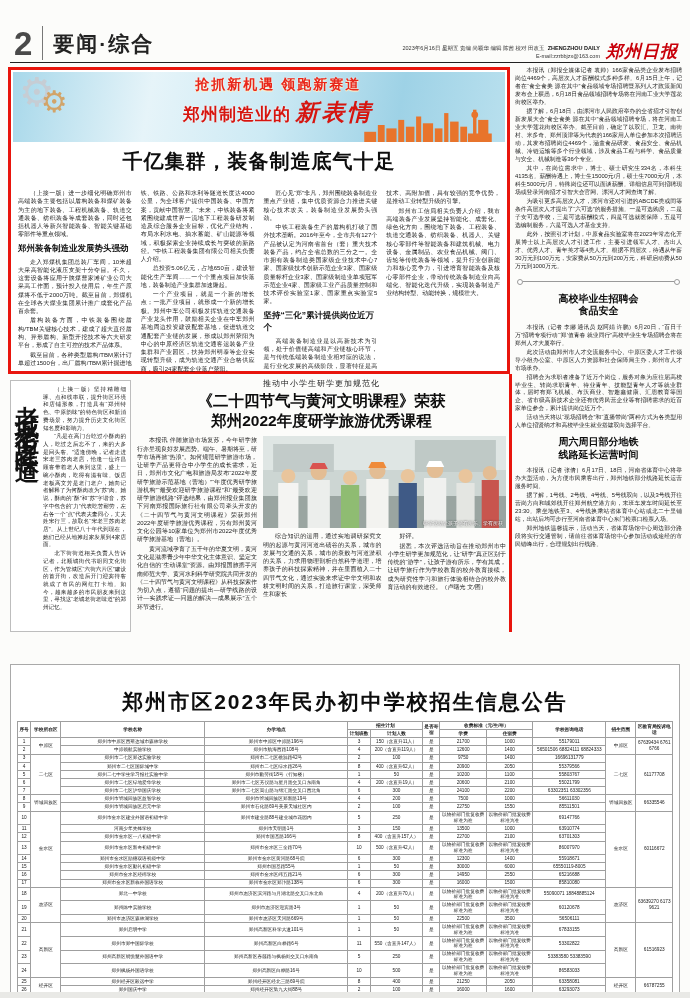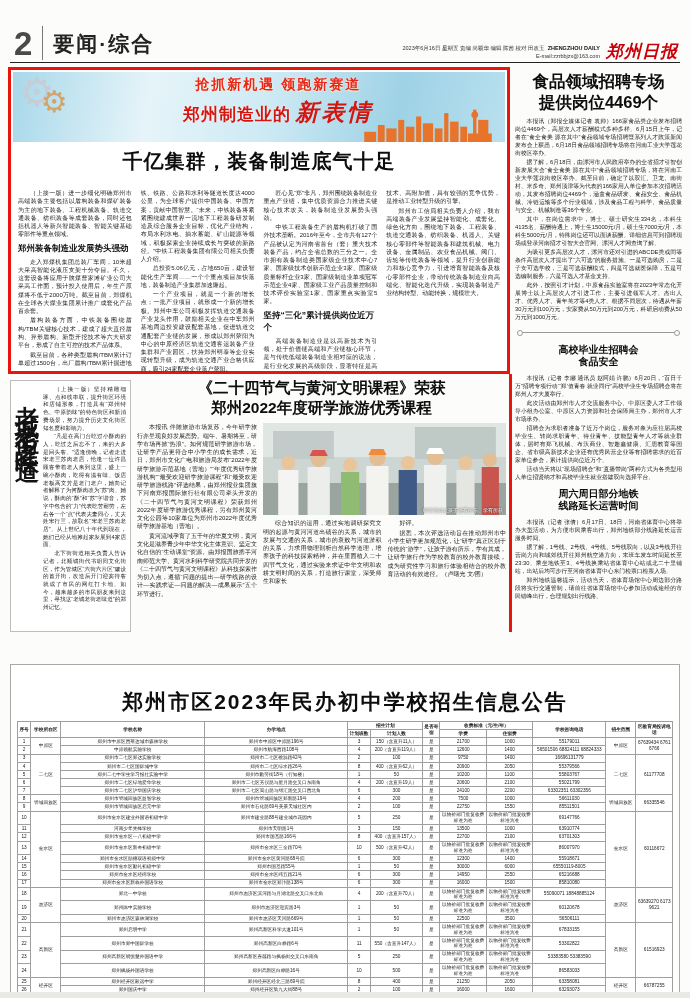--- a/index.html
+++ b/index.html
@@ -132,24 +132,20 @@
         <div class="subhead">坚持“三化”累计提供岗位近万个</div>
         <p class="para">高端装备制造业是以高新技术为引领，处于价值链高端和产业链核心环节，是与传统低端装备制造业相对应的说法，是行业化发展的高级阶段，显著特征是高技术、高附加值，具有较强的竞争优势，是推动工业转型升级的引擎。</p>
         <p class="para">郑州市工信局相关负责人介绍，我市高端装备产业发展坚持智能化、成套化、绿色化方向，围绕地下装备、工程装备、轨道交通装备、纺织装备、机器人、关键核心零部件等智能装备和建筑机械、电力设备、金属制品、农业食品机械、阀门、齿轮等传统装备等领域，提升行业创新能力和核心竞争力，引进培育智能装备及核心零部件企业，带动传统装备制造业向高端化、智能化迭代升级，实现装备制造产业结构转型、动能转换，规模壮大。</p>
       </div>
   </div>
 
   <div class="red-vline"></div>
 
   <div class="rightcol">
     <div class="r-art">
-      <div class="r-head">
-        <span>食品领域招聘专场</span><br>
-        <span>提供岗位4469个</span>
-      </div>
       <div>
           <p class="para">本报讯（郑报全媒体记者 袁帅）166家食品类企业发布招聘岗位4469个，高层次人才薪酬模式多种多样。6月15日上午，记者在“食全食美 源在其中”食品领域专场招聘暨系列人才政策新闻发布会上获悉，6月18日食品领域招聘专场将在河南工业大学莲花街校区举办。</p>
           <p class="para">据了解，6月18日，由漯河市人民政府举办的全省招才引智创新发展大会“食全食美 源在其中”食品领域招聘专场，将在河南工业大学莲花街校区举办。截至目前，确定了以双汇、卫龙、南街村、米多奇、郑州顶津等为代表的166家用人单位参加本次招聘活动，其发布招聘岗位4469个，涵盖食品研发、食品安全、食品机械、冷链运输等多个行业领域，涉及食品工程与科学、食品质量与安全、机械制造等36个专业。</p>
           <p class="para">其中，在岗位需求中，博士、硕士研究生334名，本科生4135名。薪酬待遇上，博士生15000元/月，硕士生7000元/月，本科生5000元/月，特殊岗位还可以面谈薪酬。详细信息可到招聘现场或登录河南招才引智大会官网、漯河人才网查询了解。</p>
           <p class="para">为吸引更多高层次人才，漯河市还对引进的ABCDE类或同等条件高层次人才提出了“六可选”的服务措施。一是可选购房，二是子女可选学校，三是可选薪酬模式，四是可选就医保障，五是可选编制服务，六是可选人才基金支持。</p>
           <p class="para">此外，按照引才计划，中原食品实验室将在2023年常态化开展博士以上高层次人才引进工作，主要引进领军人才、杰出人才、优秀人才、青年英才等4类人才。根据不同层次，待遇从年薪30万元到100万元，安家费从50万元到200万元，科研启动费从50万元到1000万元。</p>
         </div>
     </div>
     <div class="dot-divider">
         <span class="dot"></span>
@@ -184,20 +180,21 @@
   <div class="oldtown">
     <div class="oldtown-title">老城老街老味道</div>
     <div class="oldtown-body">
         <p class="para">（上接一版）坚持精雕细琢、点和线串联，提升街区环境和店铺形象，打造具有“郑州特色、中原韵味”的特色街区和新消费场景，努力提升历史文化街区知名度和影响力。</p>
         <p class="para">“凡是在高门台吃过小酥肉的人，吃过之后忘不了，来的大多是回头客。”适逢傍晚，记者走进宋老三苏肉老店，恰逢一位许昌顾客带着老人来到这里，盛上一碗小酥肉，吃得有滋有味。饭店老板高文芳是老门老户，她向记者解释了为何酥肉改为“苏”肉。她说，酥肉的“酥”和“苏”字谐音，苏字中包含的“力”代表吃苦耐劳，左右各一个“点”代表夫妻同心，丈夫姓宋行三，故取名“宋老三苏肉老店”。从上世纪八十年代到现在，她们已经从地摊起家发展到4家店面。</p>
         <p class="para">北下街街道相关负责人告诉记者，北顺城街代书胡同文化街区，作为管城区“六街六片区”建设的首开街，改造后开门迎宾待客就成了市民的网红打卡地。如今，越来越多的市民朋友来到这里，寻找这“老城老街老味道”的郑州记忆。</p>
       </div>
   </div>
 
   <div class="mid">
+    <div class="kicker">推动中小学生研学更加规范化</div>
     <div class="mid-head">
       <span>《二十四节气与黄河文明课程》荣获</span><br>
       <span>郑州2022年度研学旅游优秀课程</span>
     </div>
     <div class="mid-body">
       <div class="mid-colA">
           <p class="para">本报讯 伴随旅游市场复苏，今年研学旅行亦呈现良好发展态势。端午、暑期将至，研学市场再掀“热浪”。如何规范研学旅游市场，让研学产品更符合中小学生的成长需求，近日，郑州市文化广电和旅游局发布“2022年度研学旅游示范基地（营地）”“年度优秀研学旅游机构”“最受欢迎研学旅游课程”和“最受欢迎研学旅游线路”评选结果，由郑州报业集团旗下河南郑报国际旅行社有限公司牵头开发的《二十四节气与黄河文明课程》荣获郑州2022年度研学旅游优秀课程，另有郑州黄河文化公园等10家单位为郑州市2022年度优秀研学旅游基地（营地）。</p>
           <p class="para">黄河流域孕育了五千年的华夏文明，黄河文化是滋养青少年中华文化主体意识、坚定文化自信的“生动课堂”资源。由郑报国旅携手河南师范大学、黄河水利科学研究院共同开发的《二十四节气与黄河文明课程》从科技探索作为切入点，遵循“问题的提出—研学线路的设计—实践求证—问题的解决—成果展示”五个环节进行。</p>
         </div>
       <div class="mid-right">

